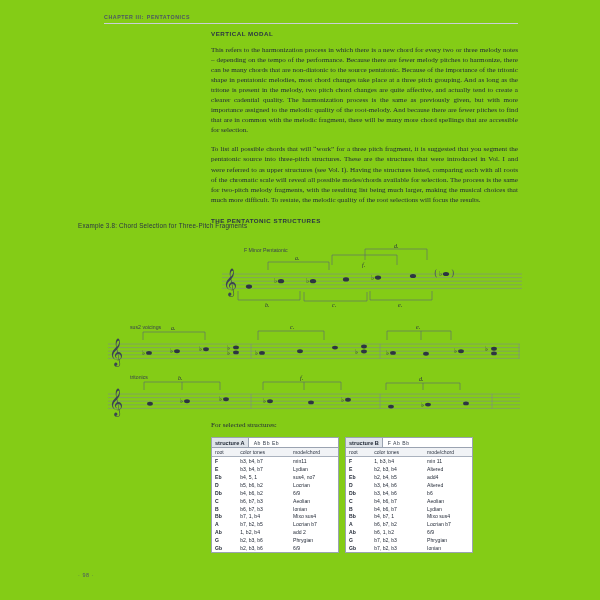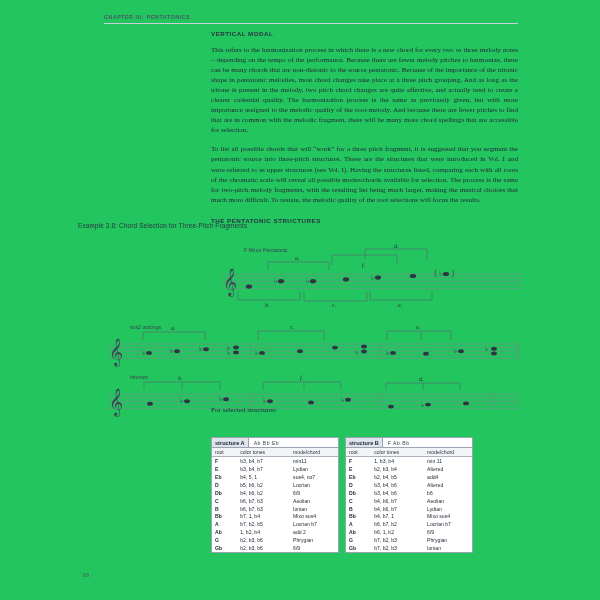--- a/index.html
+++ b/index.html
@@ -12,21 +12,21 @@
     height: 600px;
     overflow: hidden;
     background: #ffffff;
     font-family: "Liberation Serif", "DejaVu Serif", serif;
     color: #1f2533;
     position: relative;
   }
   #page {
     position: absolute;
     inset: 0;
-    background: #22c55e;
+    background: #84cc16;
   }
 
   
   .runhead-wrap {
     position: absolute;
     left: 104px;
     top: 14px;
     width: 414px;
   }
   .runhead {
@@ -89,21 +89,21 @@
   }
 
   
   .sys { position: absolute; }
   .sys svg { display: block; overflow: visible; }
 
   
   .selected-lead {
     position: absolute;
     left: 211px;
-    top: 406px;
+    top: 421px;
     font-size: 7.1px;
     color: #242b38;
   }
 
   
   .tables {
     position: absolute;
     left: 211px;
     top: 437px;
     width: 262px;

